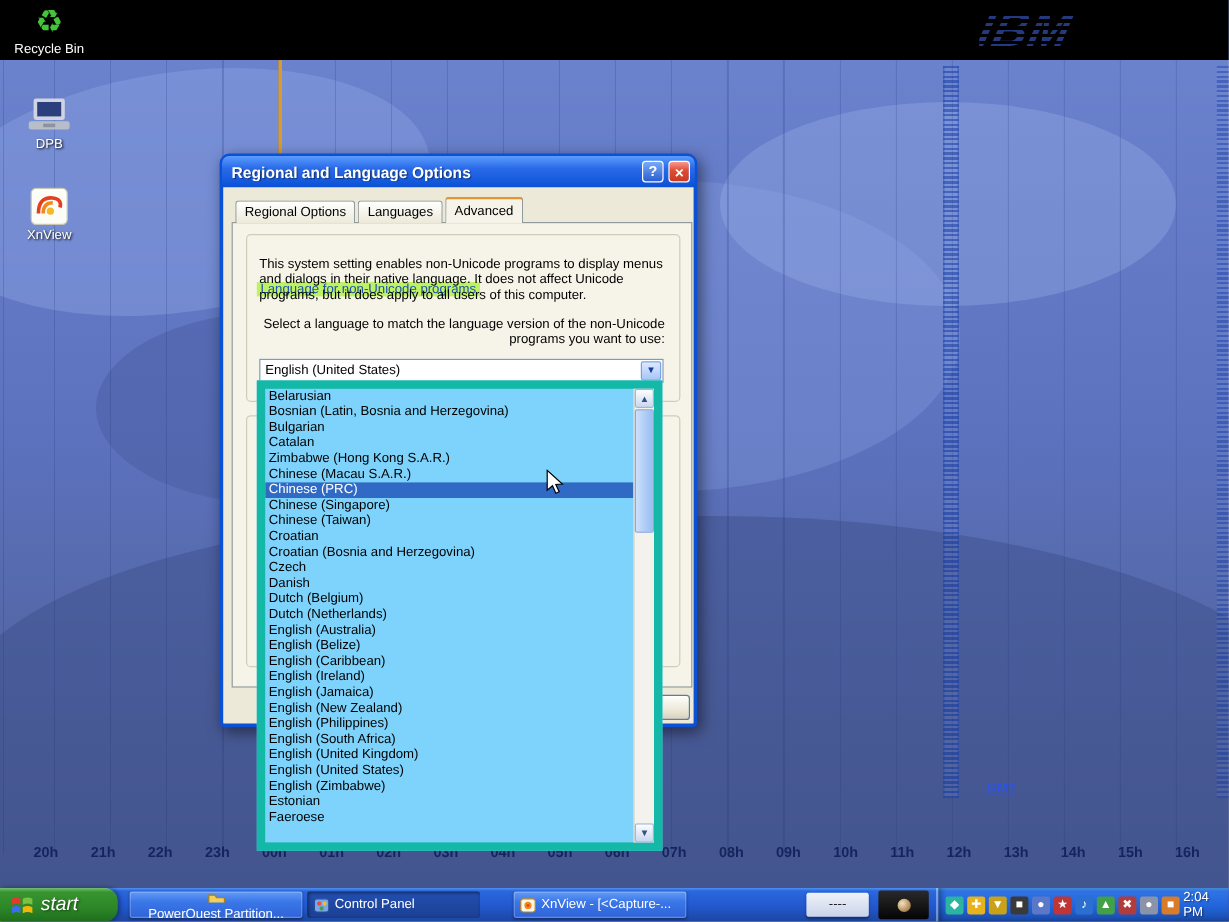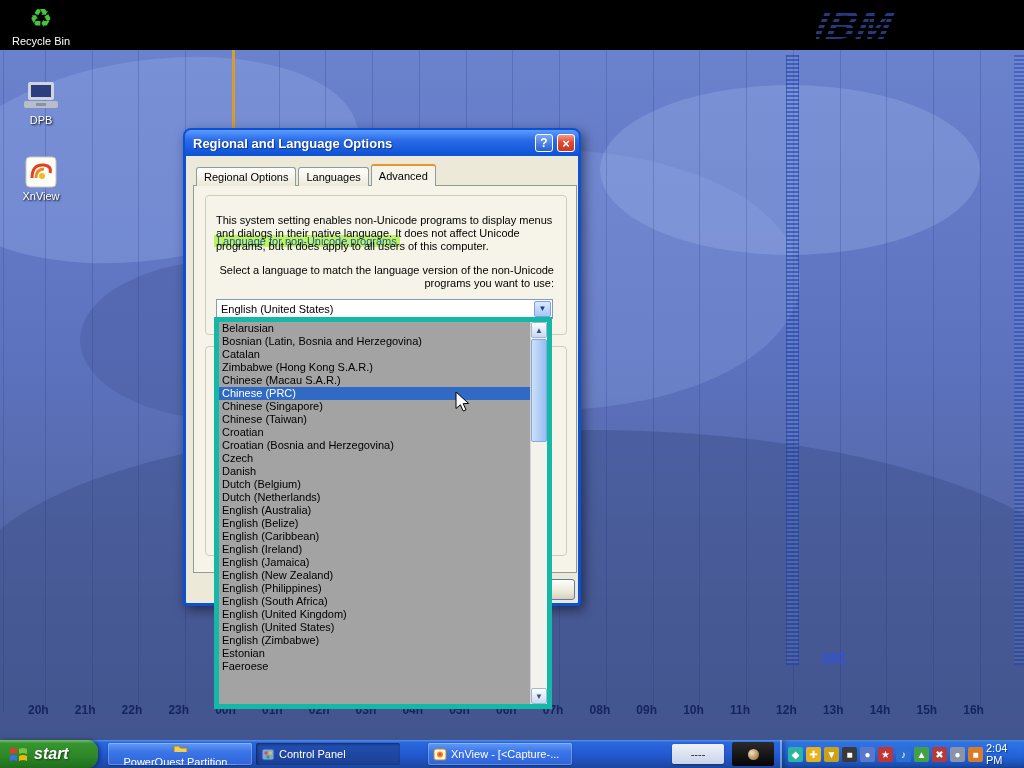--- a/index.html
+++ b/index.html
@@ -17,21 +17,21 @@
   .gridlines { position:absolute; left:0; top:50px; width:1024px; height:662px;
     background:repeating-linear-gradient(90deg, rgba(25,48,120,.22) 0 1px, transparent 1px 46.75px);
     background-position:45px 0; }
   .meridian { position:absolute; left:786px; top:55px; width:13px; height:610px;
     background:repeating-linear-gradient(180deg, rgba(26,64,168,.55) 0 2px, rgba(130,160,225,.18) 2px 4px);
     border-left:1px solid rgba(26,64,168,.5); border-right:1px solid rgba(26,64,168,.5); }
   .edgeband { position:absolute; left:1014px; top:55px; width:10px; height:610px;
     background:repeating-linear-gradient(180deg, rgba(26,64,168,.45) 0 2px, rgba(130,160,225,.15) 2px 4px); }
   .orangeline { position:absolute; left:232px; top:50px; width:3px; height:82px; background:#d89b2e; }
   .gmt { position:absolute; left:822px; top:651px; color:#2b55e2; font-size:11px; font-weight:bold; text-decoration:underline; }
-  .hours { position:absolute; left:28px; right:40px; top:703px; display:flex; justify-content:space-between; }
+  .hours { position:absolute; left:28px; right:24px; top:703px; display:flex; justify-content:space-between; }
   .hours span { color:#14255c; font-size:12px; font-weight:600; }
 
   
   .topband { position:absolute; left:0; top:0; width:1024px; height:50px; background:#000; }
   .ibm-wrap { position:absolute; right:88px; top:1px; height:48px; width:120px; overflow:hidden; }
   .ibm-text { font-style:italic; font-weight:900; font-size:40px; letter-spacing:1px; color:#25397f;
               transform:skewX(-14deg); line-height:48px; }
   .ibm-stripes { position:absolute; inset:0; background:repeating-linear-gradient(180deg, transparent 0 3px, #000 3px 6px); }
 
   
@@ -69,43 +69,43 @@
   .combo { position:absolute; left:10px; top:103px; width:337px; height:20px; background:#fff; border:1px solid #7f9db9;
     font-size:11px; line-height:18px; padding-left:4px; color:#000; }
   .combo-btn { position:absolute; right:1px; top:1px; bottom:1px; width:17px; border-radius:2px;
     background:linear-gradient(180deg,#dce8ff,#a9c6f5); border:1px solid #7aa1e6;
     display:flex; align-items:center; justify-content:center; font-size:8px; color:#123f8f; }
   .groupbox2 { position:absolute; left:11px; top:160px; width:362px; height:210px; border:1px solid #cfcdb8; border-radius:4px; }
   .partial-btn { position:absolute; left:314px; top:448px; width:75px; height:21px; border-radius:3px;
     background:linear-gradient(180deg,#fefefc 0%,#ece9d8 60%,#d8d0bf 100%); border:1px solid #5f79a0; }
 
   
-  .dropdown { position:absolute; left:214px; top:317px; width:338px; height:392px; background:#a3a3a3;
-    border:5px solid #14b8a6; z-index:20; display:flex; }
+  .dropdown { position:absolute; left:214px; top:317px; width:338px; height:392px; background:#7dd3fc;
+    border:7px solid #14b8a6; z-index:20; display:flex; }
   .list-items { flex:1; overflow:hidden; }
   .li { height:13px; line-height:13px; font-size:11px; padding-left:3px; white-space:nowrap; color:#000; }
   .li.sel { background:#316ac5; color:#fff; }
   .sb { width:17px; display:flex; flex-direction:column; background:#f1f0ea; border-left:1px solid #d8d6cc; }
   .sb-btn { height:16px; background:linear-gradient(180deg,#fdfefe,#c9d8f0); border:1px solid #9db8dd; border-radius:2px;
     font-size:8px; color:#33527e; display:flex; align-items:center; justify-content:center; }
   .sb-track { flex:1; position:relative; background:#f3f2ec; }
   .sb-thumb { position:absolute; top:1px; left:0; right:0; height:103px;
     background:linear-gradient(90deg,#cde0fb,#96bdf2); border:1px solid #88a7dd; border-radius:2px; }
 
   
   .cursor { position:absolute; left:455px; top:391px; z-index:60; }
 
   
   .taskbar { position:absolute; left:0; bottom:0; width:1024px; height:28px; z-index:40;
     background:linear-gradient(180deg,#4f91f2 0%,#2a67dd 9%,#2258cf 55%,#1c469e 100%);
     display:flex; align-items:center; }
   .start { height:28px; width:98px; flex:0 0 auto;
     background:linear-gradient(180deg,#71bf71 0%,#37952f 12%,#2d8628 60%,#1f6e1c 100%);
     border-radius:0 11px 11px 0; display:flex; align-items:center; gap:6px; padding-left:9px;
-    box-shadow:2px 0 4px rgba(0,0,0,.4); color:#fff; font-style:italic; font-weight:bold; font-size:16px;
+    box-shadow:2px 0 4px rgba(0,0,0,.4); color:#fff; font-style:italic; font-weight:normal; font-size:16px;
     text-shadow:1px 1px 2px rgba(0,0,0,.5); }
   .task { height:22px; margin-left:4px; width:144px; flex:0 0 auto; border-radius:2px;
     background:linear-gradient(180deg,#639af5 0%,#3a76e8 40%,#2f63d6 100%);
     box-shadow:inset 0 0 0 1px rgba(255,255,255,.25), 0 1px 2px rgba(0,0,0,.3);
     display:flex; align-items:center; gap:4px; padding:0 5px; color:#fff; font-size:11px;
     white-space:nowrap; overflow:hidden; }
   .task.pressed { background:linear-gradient(180deg,#2350b2 0%,#1b3f93 100%);
     box-shadow:inset 1px 1px 3px rgba(0,0,0,.5); }
   .task .tlabel { overflow:hidden; text-overflow:ellipsis; }
   .minitask { height:20px; margin-left:100px; width:52px; flex:0 0 auto; border-radius:2px;
@@ -228,20 +228,21 @@
     </div>
     <div class="groupbox2"></div>
   </div>
   <div class="partial-btn"></div>
 </div>
 
 <div class="dropdown">
   <div class="list-items">
       <div class="li">Belarusian</div>
       <div class="li">Bosnian (Latin, Bosnia and Herzegovina)</div>
+      <div class="li">Bulgarian</div>
       <div class="li">Catalan</div>
       <div class="li">Zimbabwe (Hong Kong S.A.R.)</div>
       <div class="li">Chinese (Macau S.A.R.)</div>
       <div class="li sel">Chinese (PRC)</div>
       <div class="li">Chinese (Singapore)</div>
       <div class="li">Chinese (Taiwan)</div>
       <div class="li">Croatian</div>
       <div class="li">Croatian (Bosnia and Herzegovina)</div>
       <div class="li">Czech</div>
       <div class="li">Danish</div>

